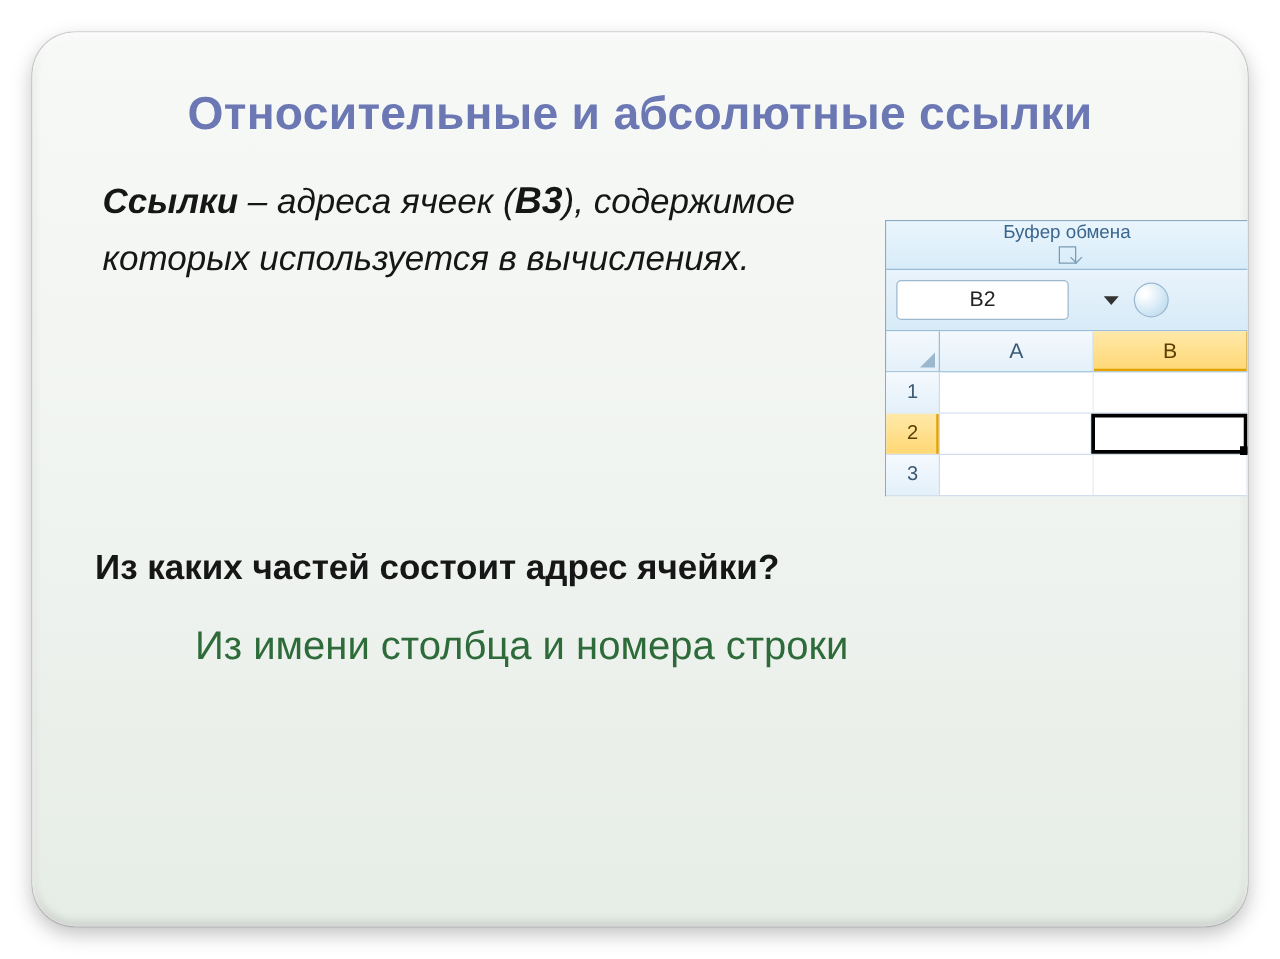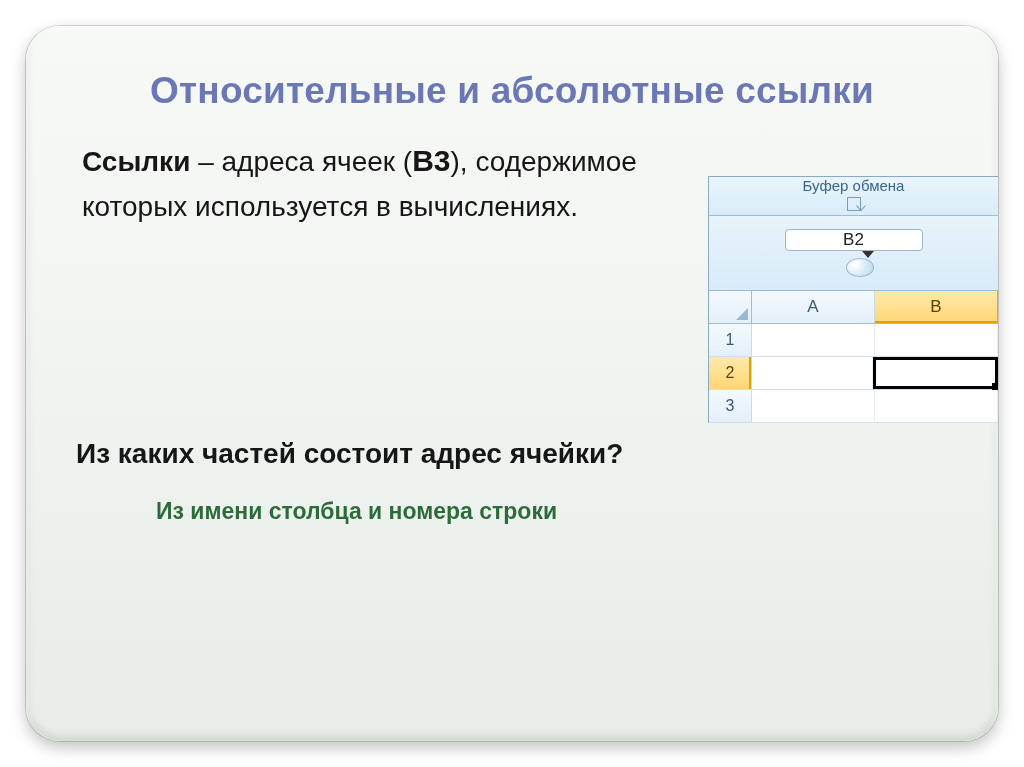--- a/index.html
+++ b/index.html
@@ -42,37 +42,38 @@
     margin: 0 0 26px 0;
     text-align: center;
     letter-spacing: 0.2px;
   }
   .para {
     font-size: 28px;
     color: #161616;
     line-height: 1.55;
     margin: 0 0 30px 6px;
     max-width: 640px;
+    font-style: italic;
   }
   .para .lead {
     font-weight: 700;
   }
   .para .cellref {
     font-weight: 700;
     font-size: 30px;
   }
   .question {
     font-size: 28px;
     font-weight: 700;
     color: #161616;
     margin: 210px 0 28px 0;
   }
   .answer {
-    font-size: 23px;
-    font-weight: 700;
+    font-size: 32px;
+    font-weight: 400;
     color: #2e6b3a;
     margin: 0 0 0 80px;
   }
 
   
   .excel {
     position: absolute;
     right: 0;
     top: 150px;
     width: 290px;
@@ -115,22 +116,21 @@
     border-bottom: 1px solid #7a9bb4;
     transform: rotate(45deg);
     transform-origin: bottom right;
   }
   .name-row {
     height: 48px;
     display: flex;
     align-items: center;
     background: linear-gradient(#e9f3fb, #d7ebf8);
     border-bottom: 1px solid #9cbdd6;
-    padding: 13px 8px;
-    flex-direction: column;
+    padding: 0 8px;
   }
   .name-box {
     width: 136px;
     height: 30px;
     background: #fff;
     border: 1px solid #9cb8cf;
     border-radius: 4px;
     display: flex;
     align-items: center;
     justify-content: center;

